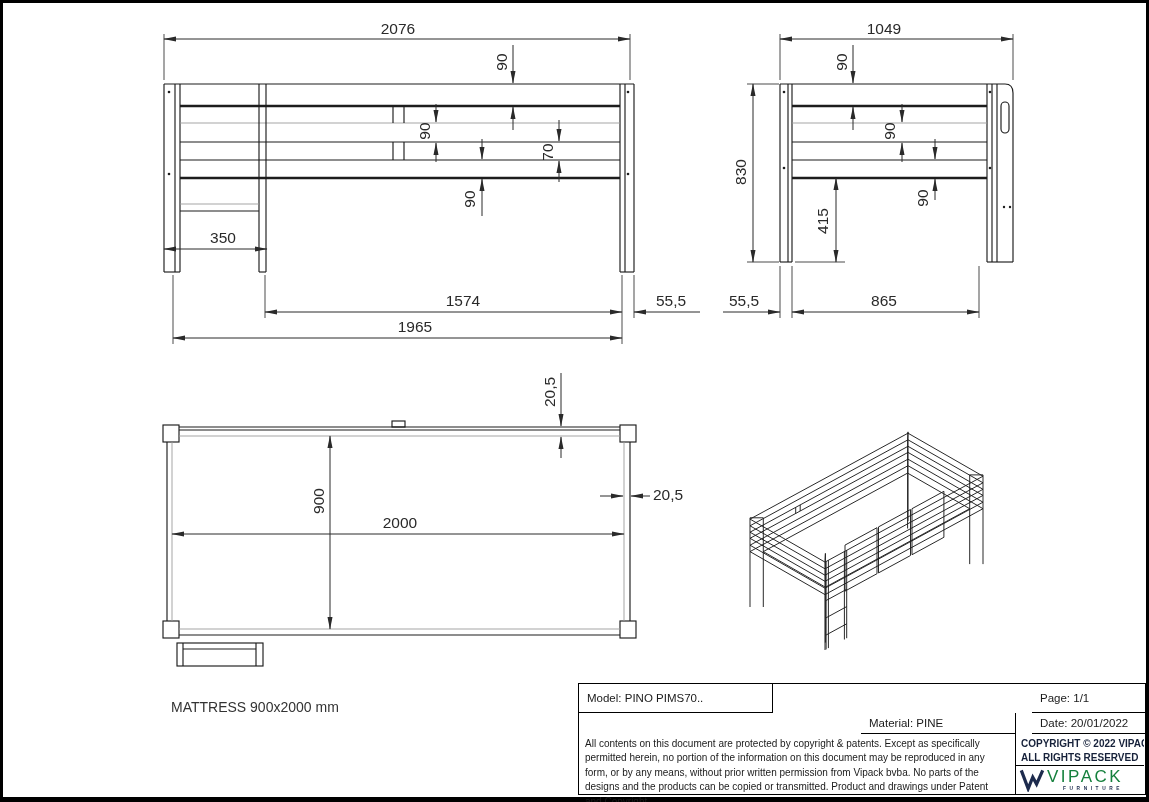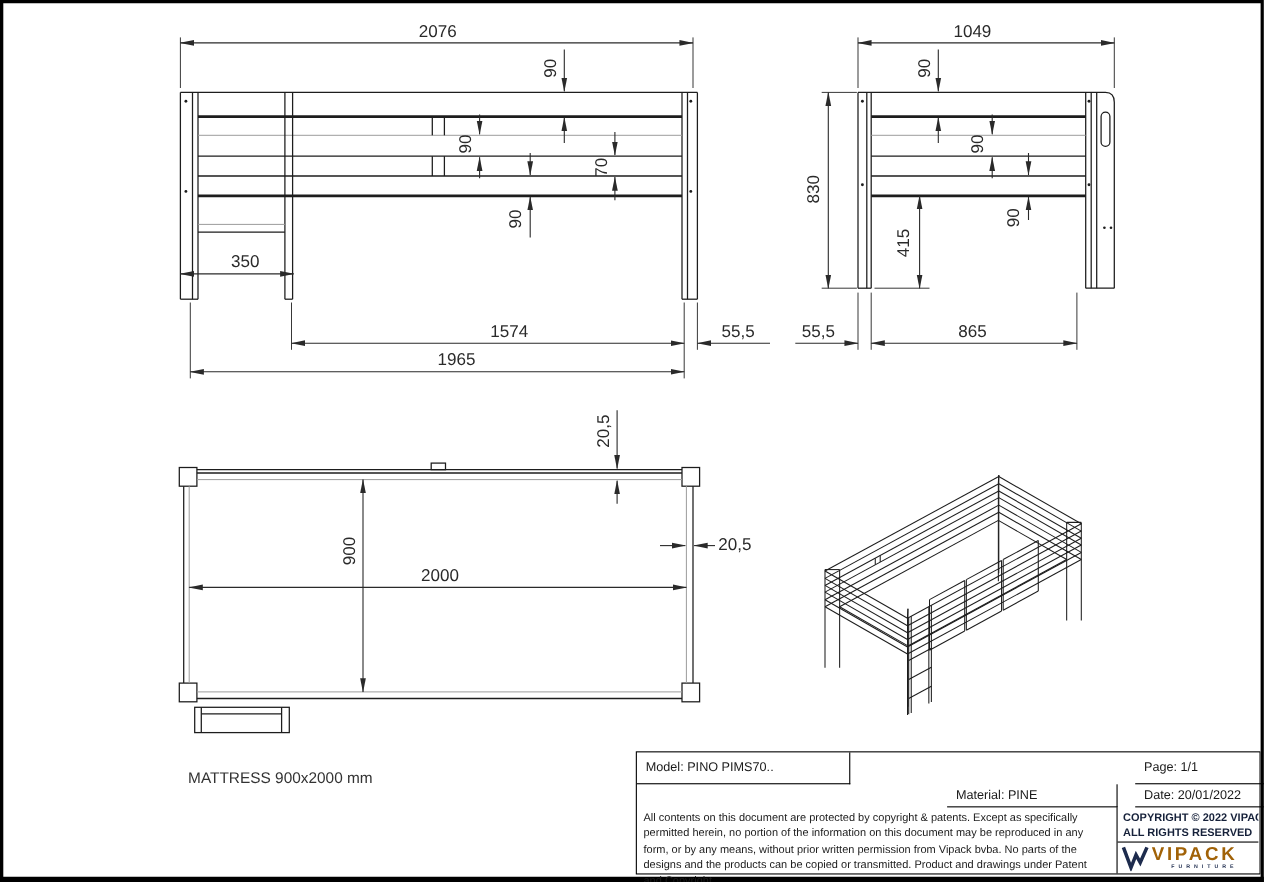--- a/index.html
+++ b/index.html
@@ -27,21 +27,21 @@
         display:flex;align-items:center;padding-left:8px;font-size:11.5px;white-space:nowrap;overflow:hidden;}
   .nobr{border-right:none;margin-left:16px;}
   #copyright-par{position:absolute;left:0;top:50px;width:437px;height:60px;box-sizing:border-box;
         border-right:1.6px solid #000;padding:3px 18px 0 6px;font-size:10px;line-height:1.44;color:#1a1a1a;}
   #copyright-short{position:absolute;left:437px;top:50px;width:128px;height:32px;box-sizing:border-box;
         border-bottom:1.6px solid #000;padding:3px 0 0 5px;font-size:10px;font-weight:700;line-height:1.4;
         color:#16213a;white-space:nowrap;overflow:hidden;}
   #logo-cell{position:absolute;left:437px;top:82px;width:128px;height:27px;box-sizing:border-box;
         display:flex;align-items:center;padding-left:3px;}
   #brand-text-wrap{display:flex;flex-direction:column;align-items:flex-start;margin-left:2px;}
-  #brand-name{font-size:17px;font-weight:700;letter-spacing:2.5px;color:#a16207;line-height:1;}
+  #brand-name{font-size:17px;font-weight:400;letter-spacing:2.5px;color:#15803d;line-height:1;}
   #brand-sub{font-size:4.8px;font-weight:700;letter-spacing:3.6px;color:#1d2b4d;margin-top:1.5px;align-self:flex-end;}
 </style>
 </head>
 <body>
 
 <div id="page">
 
 <svg id="cad" width="1149" height="802" viewBox="0 0 1149 802">
   <defs>
     <marker id="arr" viewBox="0 0 12 6" refX="11.4" refY="3" markerWidth="13" markerHeight="6.5" orient="auto-start-reverse" markerUnits="userSpaceOnUse">

